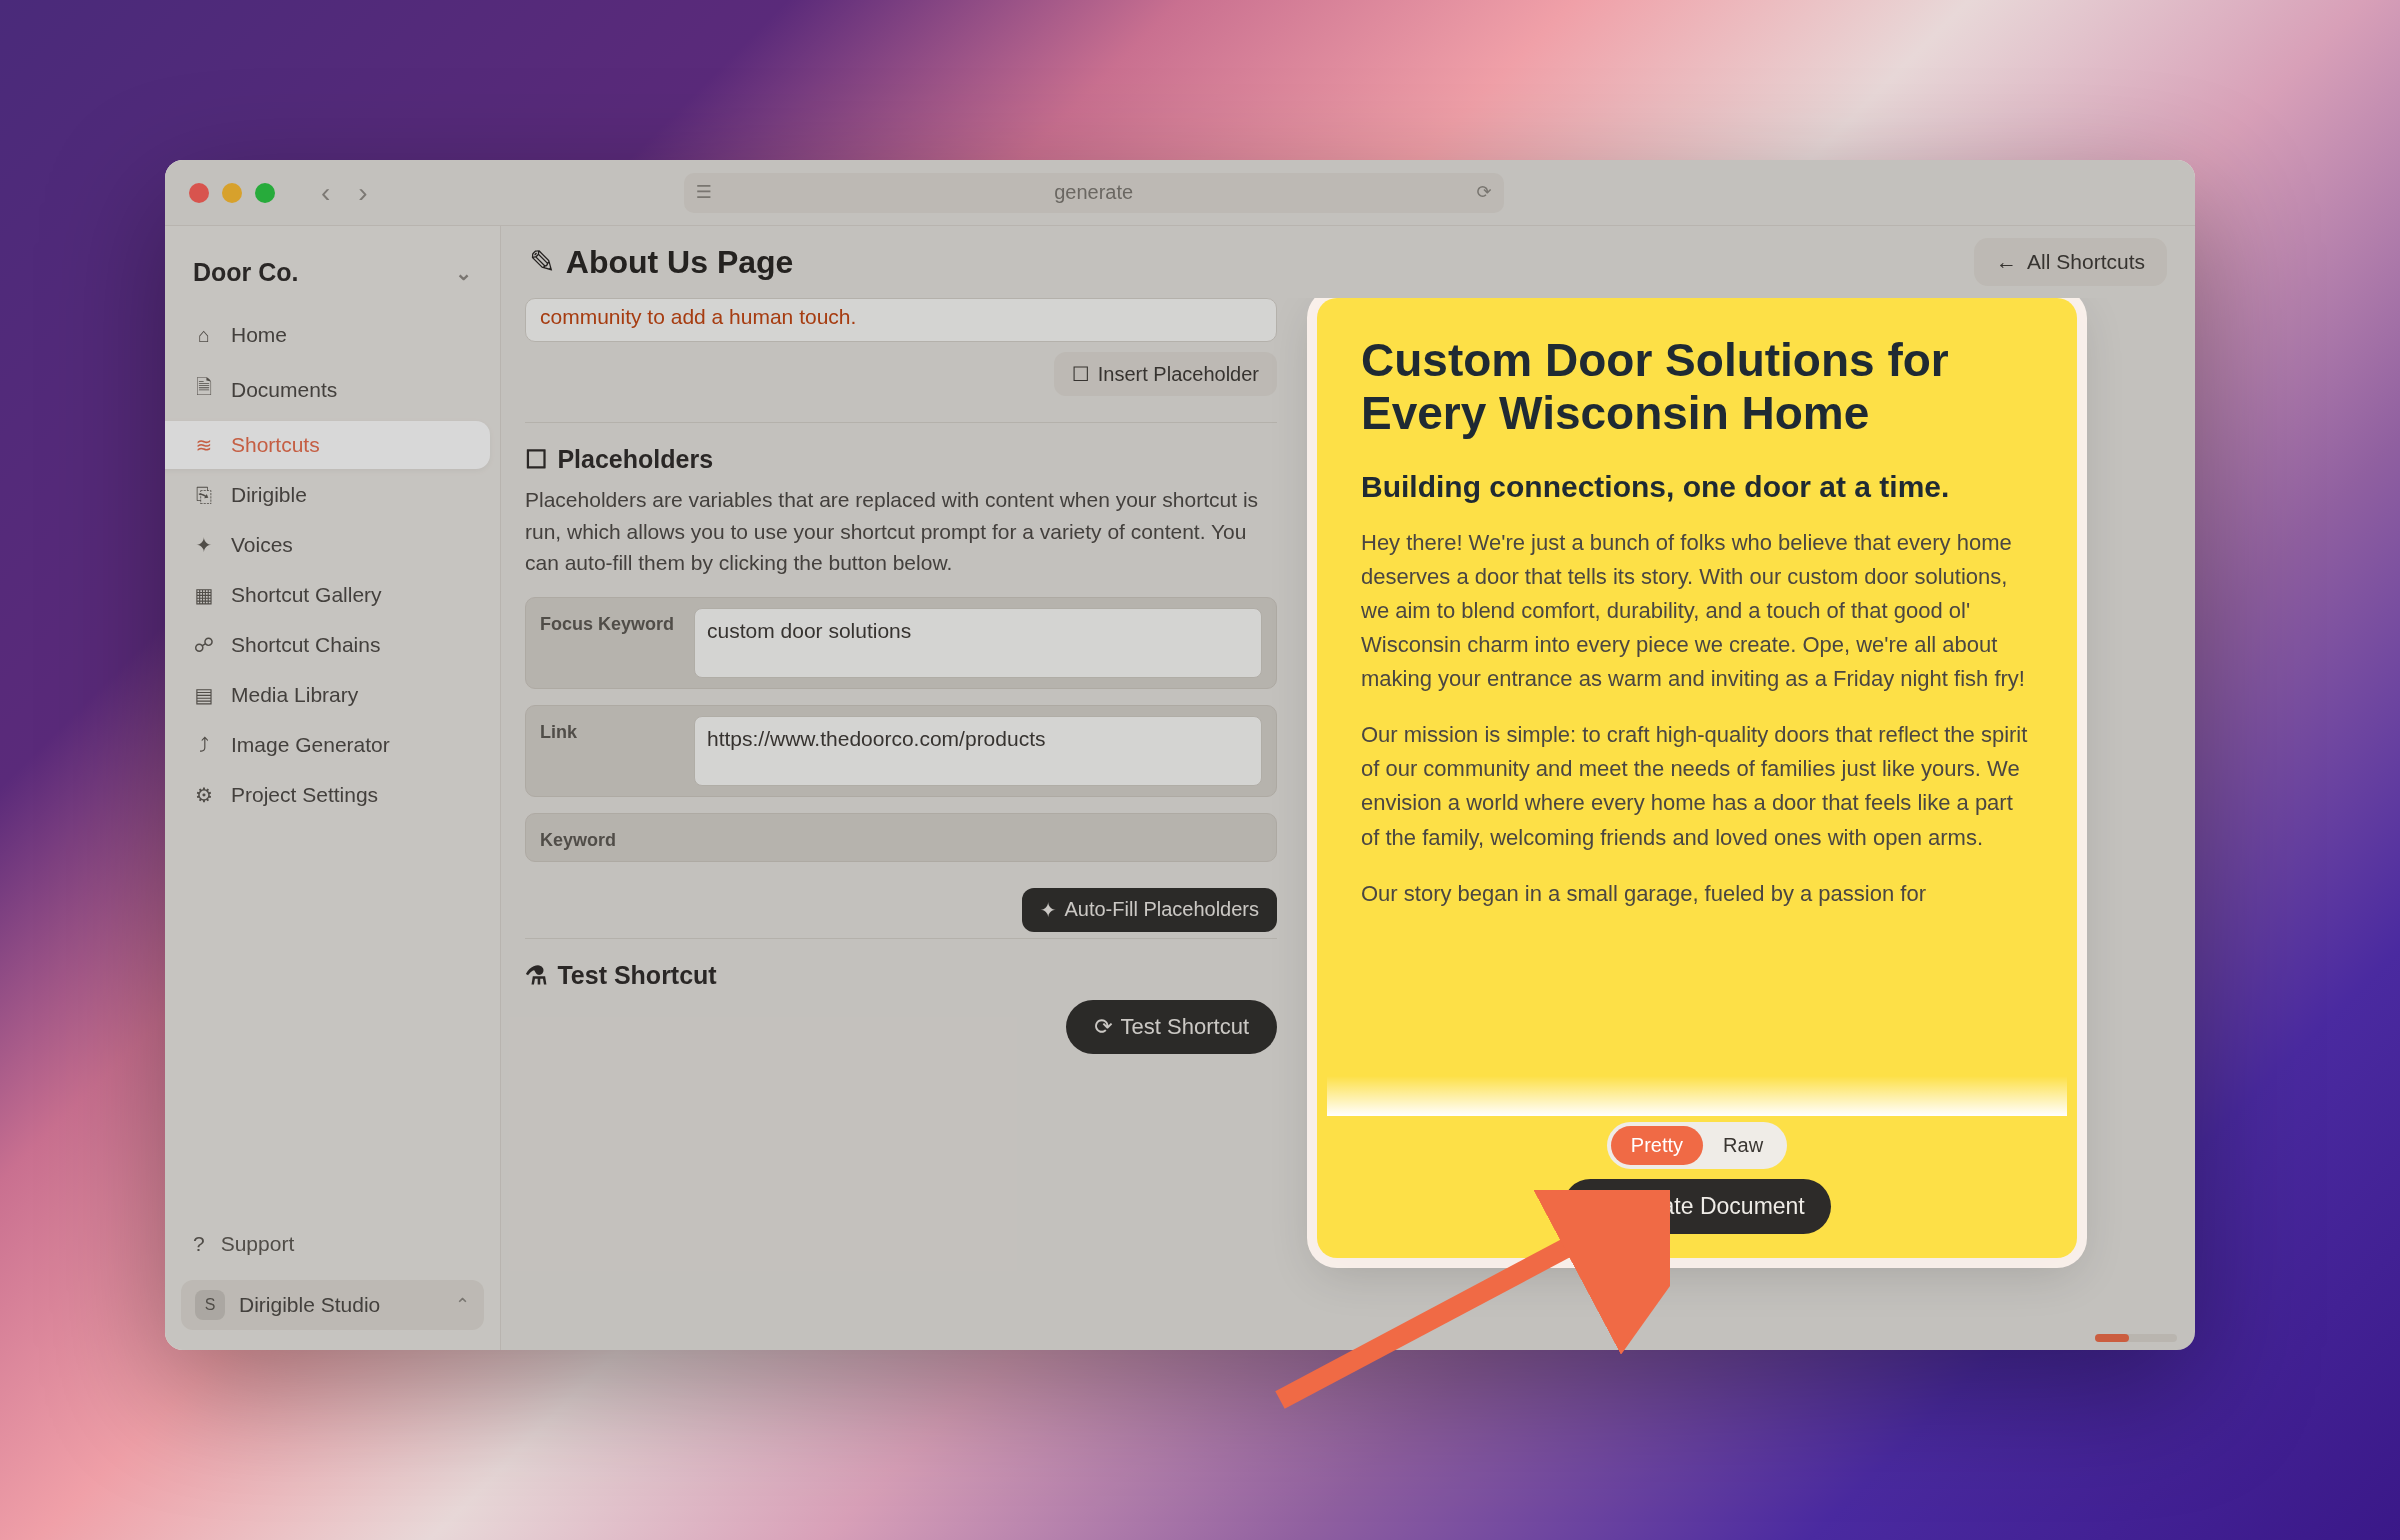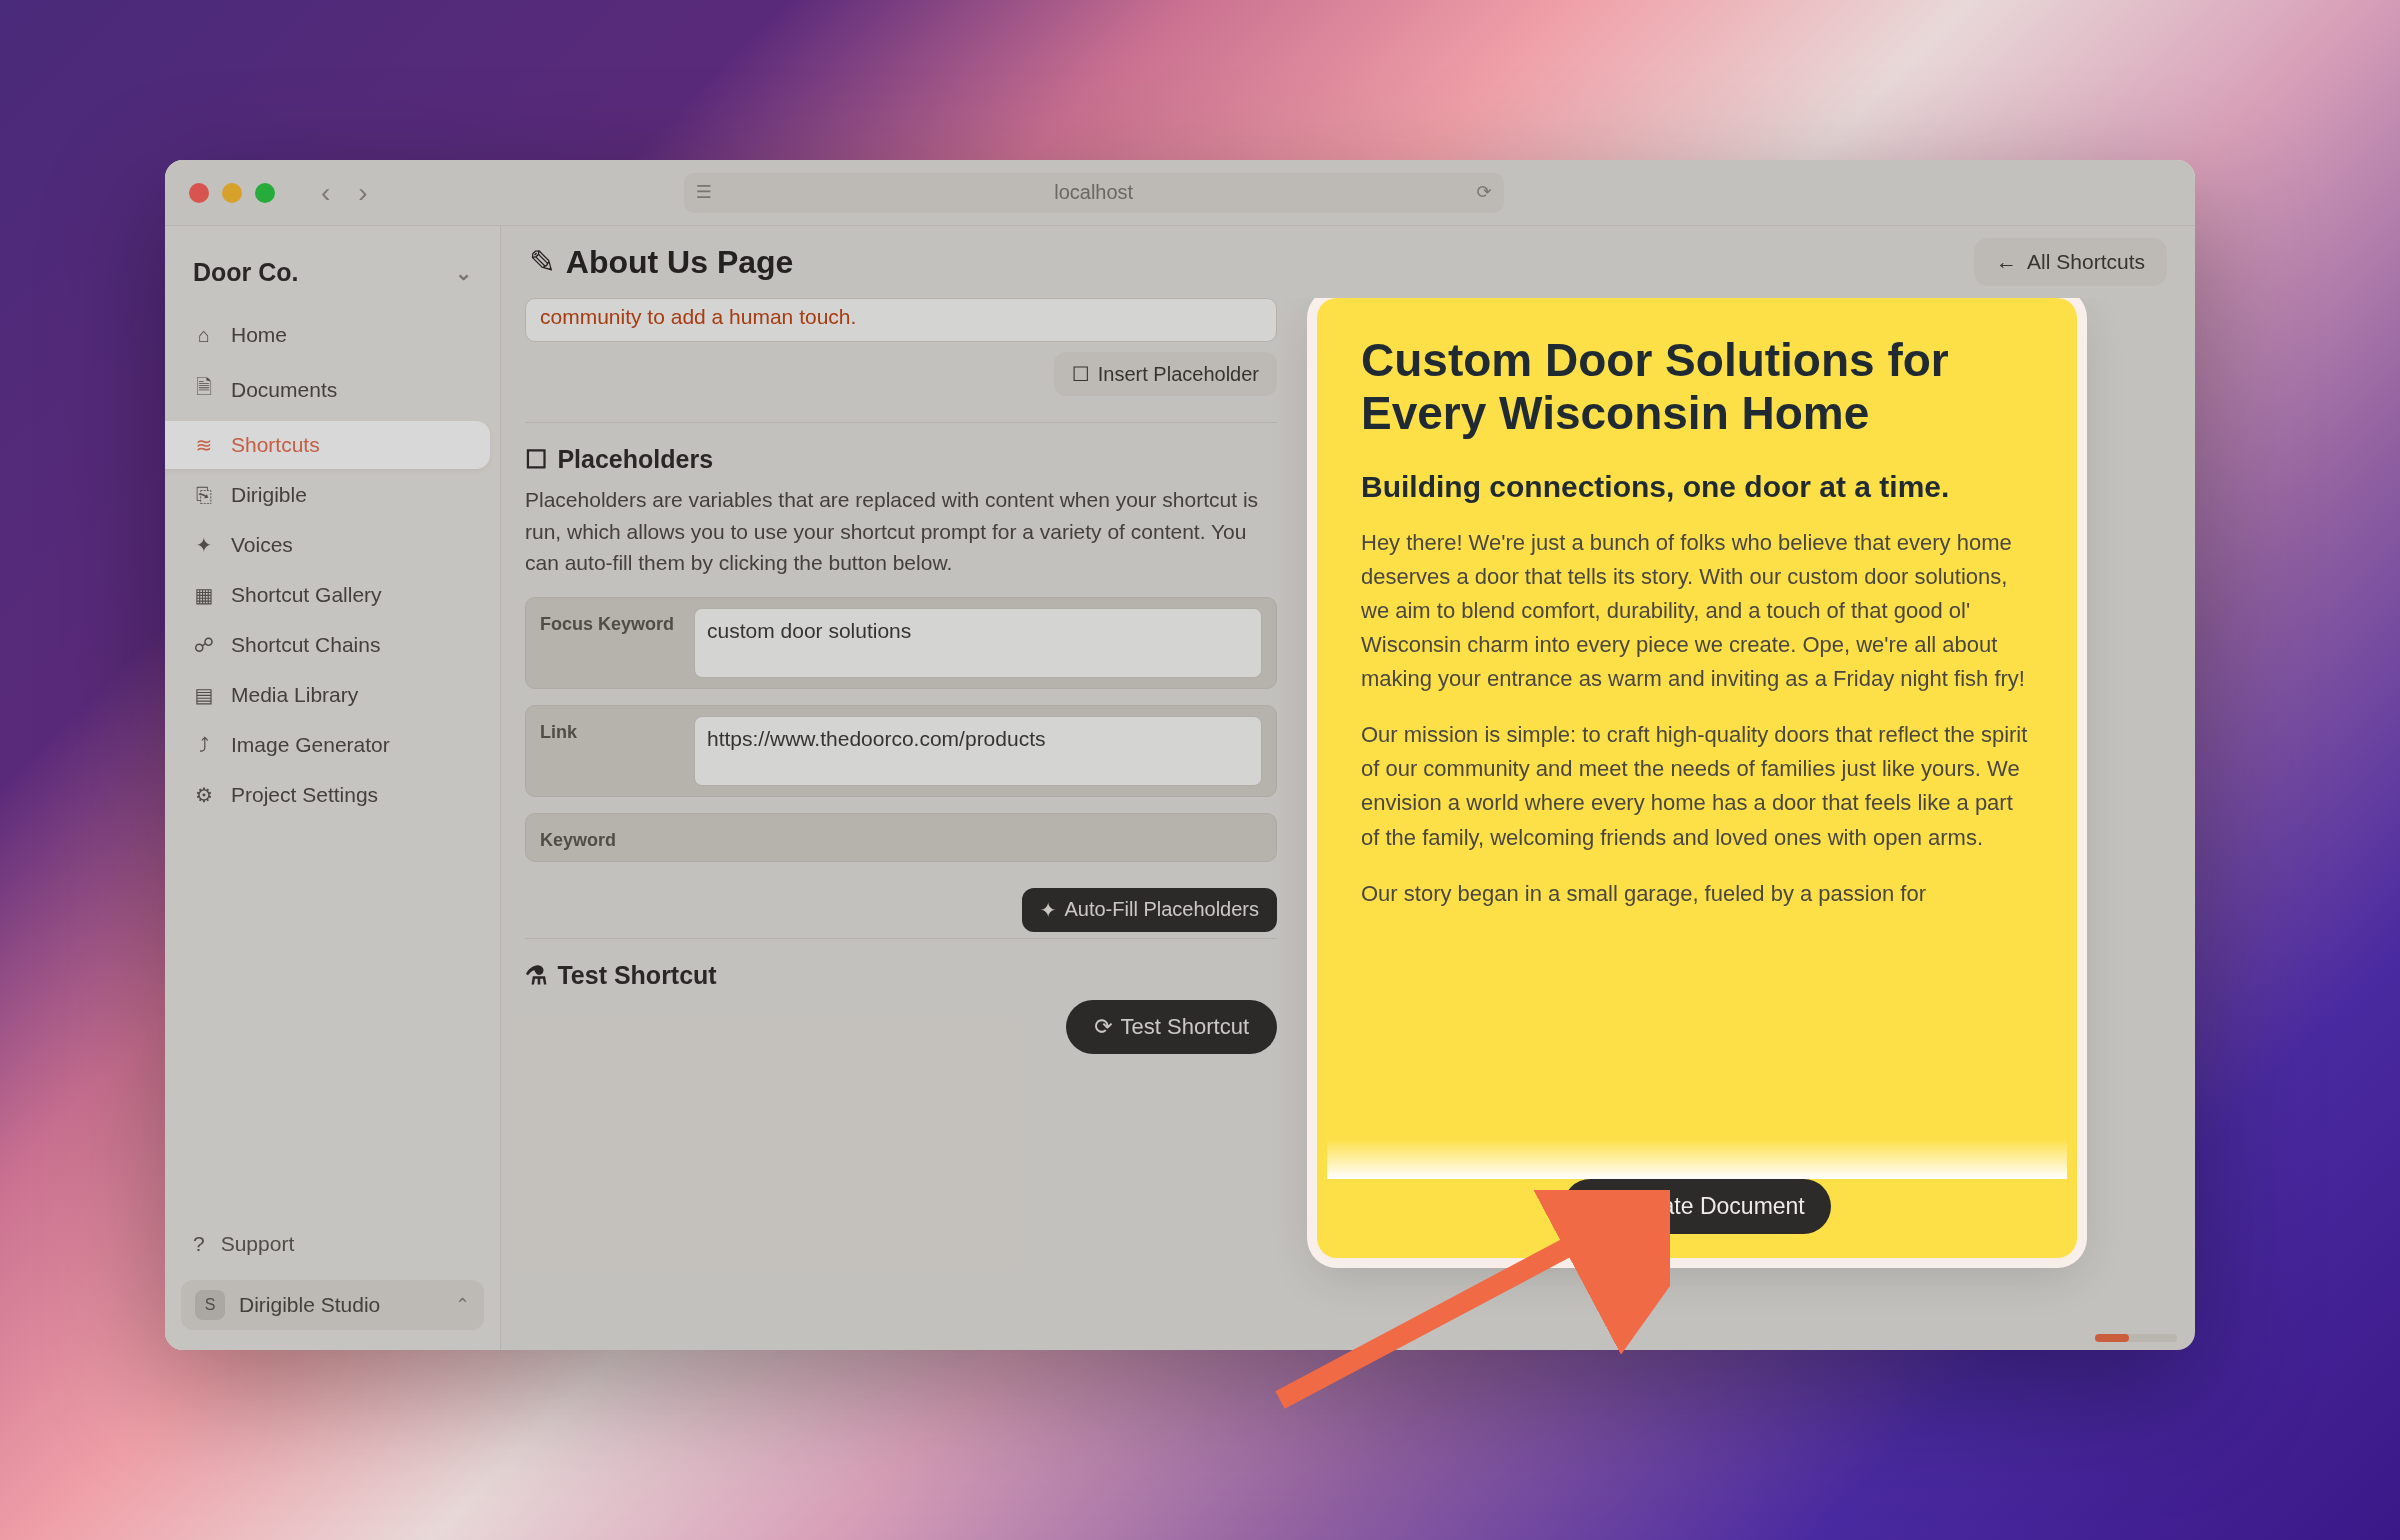--- a/index.html
+++ b/index.html
@@ -242,21 +242,21 @@
       <div class="tl red"></div>
       <div class="tl yellow"></div>
       <div class="tl green"></div>
     </div>
     <div class="navbtns">
       <span class="chev">‹</span>
       <span class="chev">›</span>
     </div>
     <div class="addr">
       <span class="aa">☰</span>
-      <span>localhost</span>
+      <span>generate</span>
       <span class="re">⟳</span>
     </div>
   </div>
 
   <div class="app">
 
     <aside class="sidebar">
       <div class="ws">
         <span>Door Co.</span>
         <span class="chev-d">⌄</span>
@@ -383,20 +383,26 @@
         <div class="preview-wrap">
           <div class="preview">
             <div class="preview-scroll">
               <h2>Custom Door Solutions for Every Wisconsin Home</h2>
               <h3>Building connections, one door at a time.</h3>
               <p>Hey there! We're just a bunch of folks who believe that every home deserves a door that tells its story. With our custom door solutions, we aim to blend comfort, durability, and a touch of that good ol' Wisconsin charm into every piece we create. Ope, we're all about making your entrance as warm and inviting as a Friday night fish fry!</p>
               <p>Our mission is simple: to craft high-quality doors that reflect the spirit of our community and meet the needs of families just like yours. We envision a world where every home has a door that feels like a part of the family, welcoming friends and loved ones with open arms.</p>
               <p>Our story began in a small garage, fueled by a passion for</p>
             </div>
             <div class="fade"></div>
+            <div class="toggle">
+              <div class="seg">
+                <button class="on">Pretty</button>
+                <button>Raw</button>
+              </div>
+            </div>
             <div class="create-row">
               <button class="create-btn">
                 <span>✎</span>
                 <span>Create Document</span>
               </button>
             </div>
           </div>
         </div>
 
       </div>

